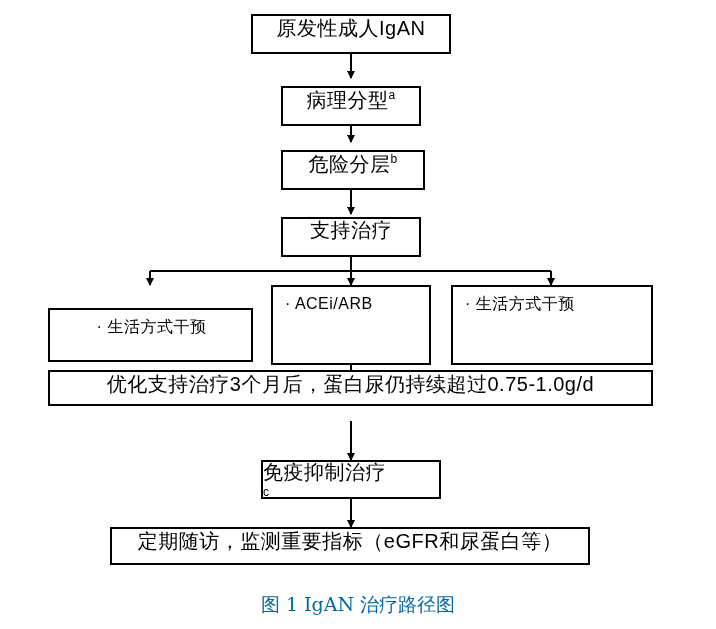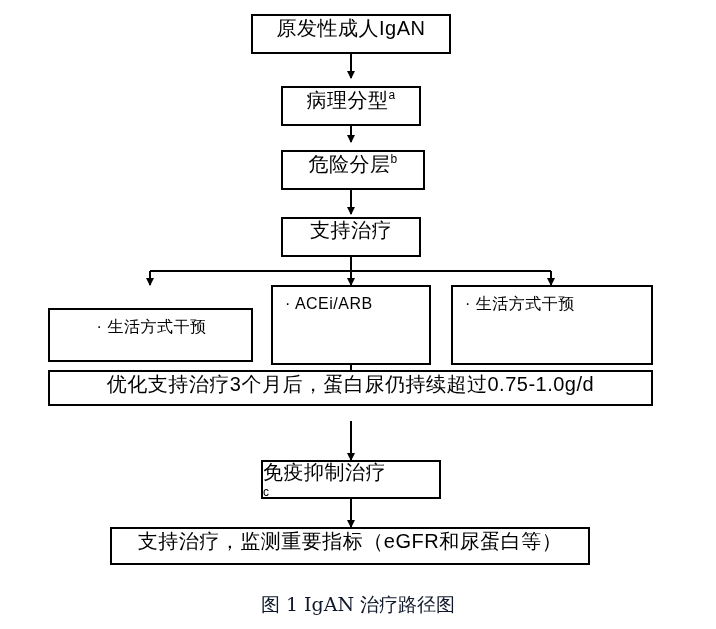--- a/index.html
+++ b/index.html
@@ -49,21 +49,21 @@
     font-size: 12px;
     vertical-align: super;
   }
   .caption {
     position: absolute;
     left: 0;
     width: 716px;
     text-align: center;
     font-family: "DejaVu Serif", serif;
     font-size: 19px;
-    color: #0f172a;
+    color: #0369a1;
   }
   svg.edges {
     position: absolute;
     left: 0;
     top: 0;
     width: 716px;
     height: 629px;
     pointer-events: none;
   }
 </style>
@@ -131,18 +131,18 @@
   <div class="node" style="left:48px; top:370px; width:605px; height:36px;">
     <span>优化支持治疗3个月后，蛋白尿仍持续超过0.75-1.0g/d</span>
   </div>
 
   <div class="node" style="left:261px; top:460px; width:180px; height:39px;flex-direction:column;">
     <span>免疫抑制治疗</span>
       <span class="sup">c</span>
   </div>
 
   <div class="node" style="left:110px; top:527px; width:480px; height:38px;">
-    <span>支持治疗，监测重要指标（eGFR和尿蛋白等）</span>
+    <span>定期随访，监测重要指标（eGFR和尿蛋白等）</span>
   </div>
 
   <div class="caption" style="top:592px;">图 1 IgAN 治疗路径图</div>
 
 </div>
 
 </body></html>

